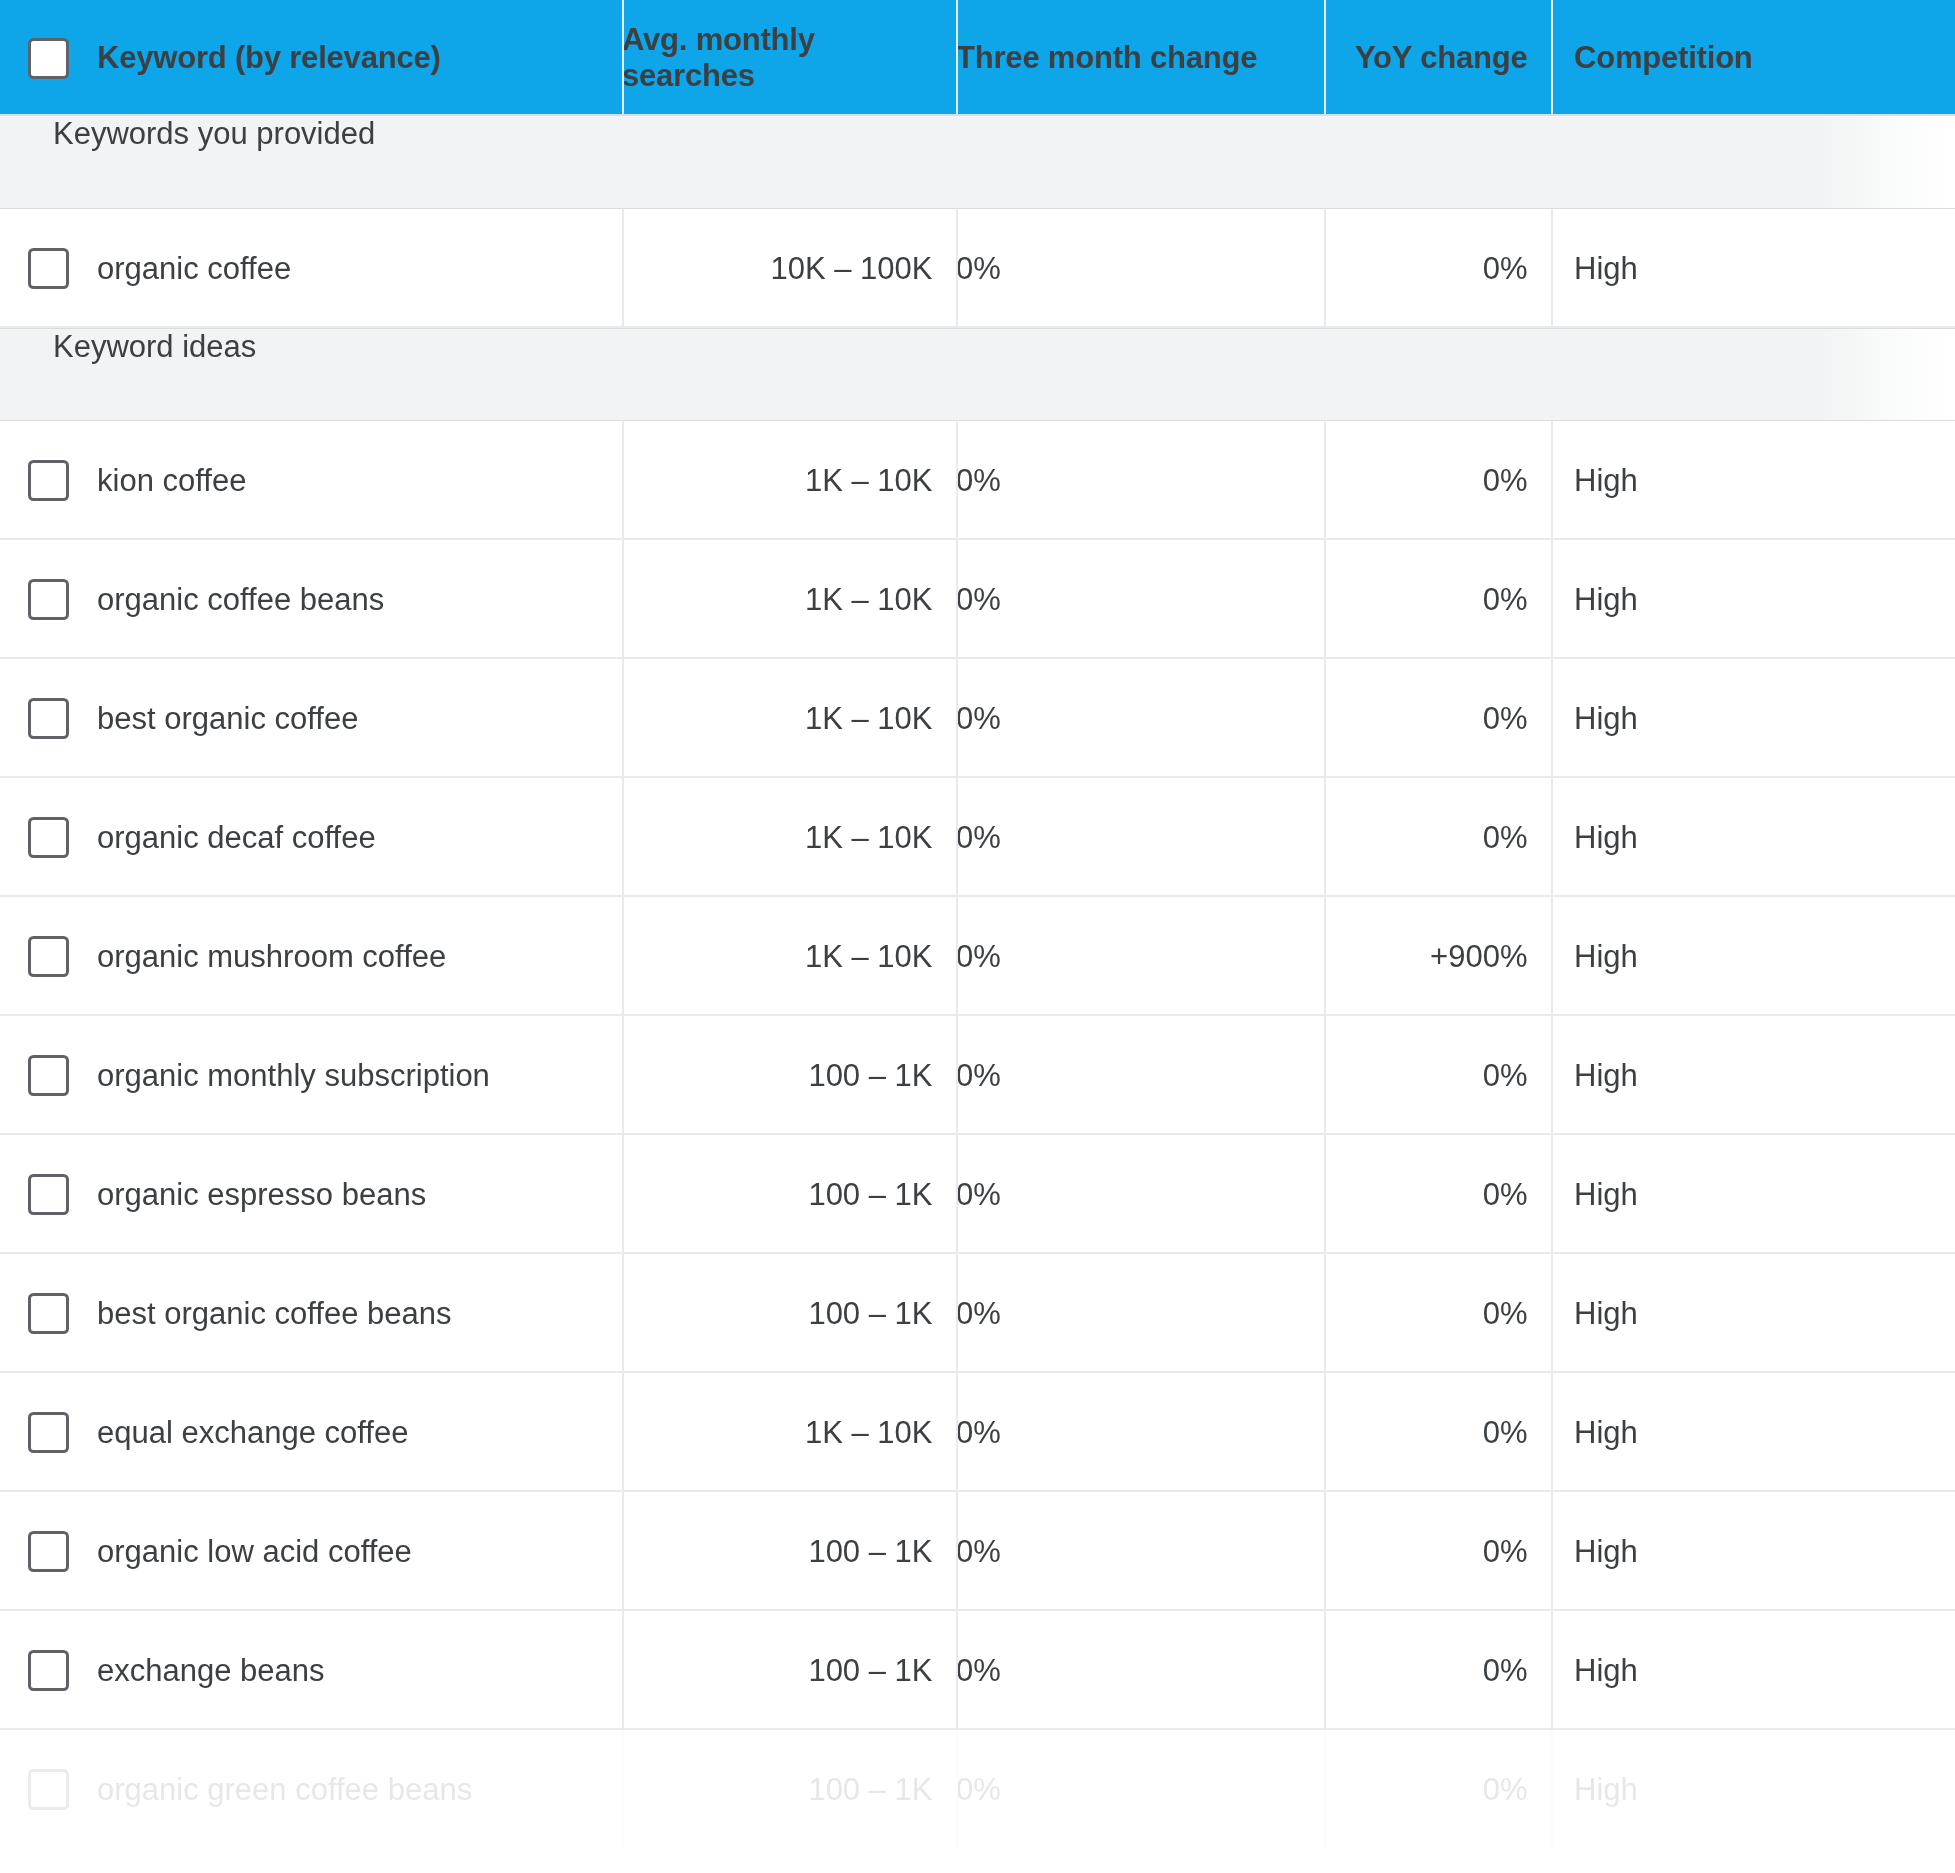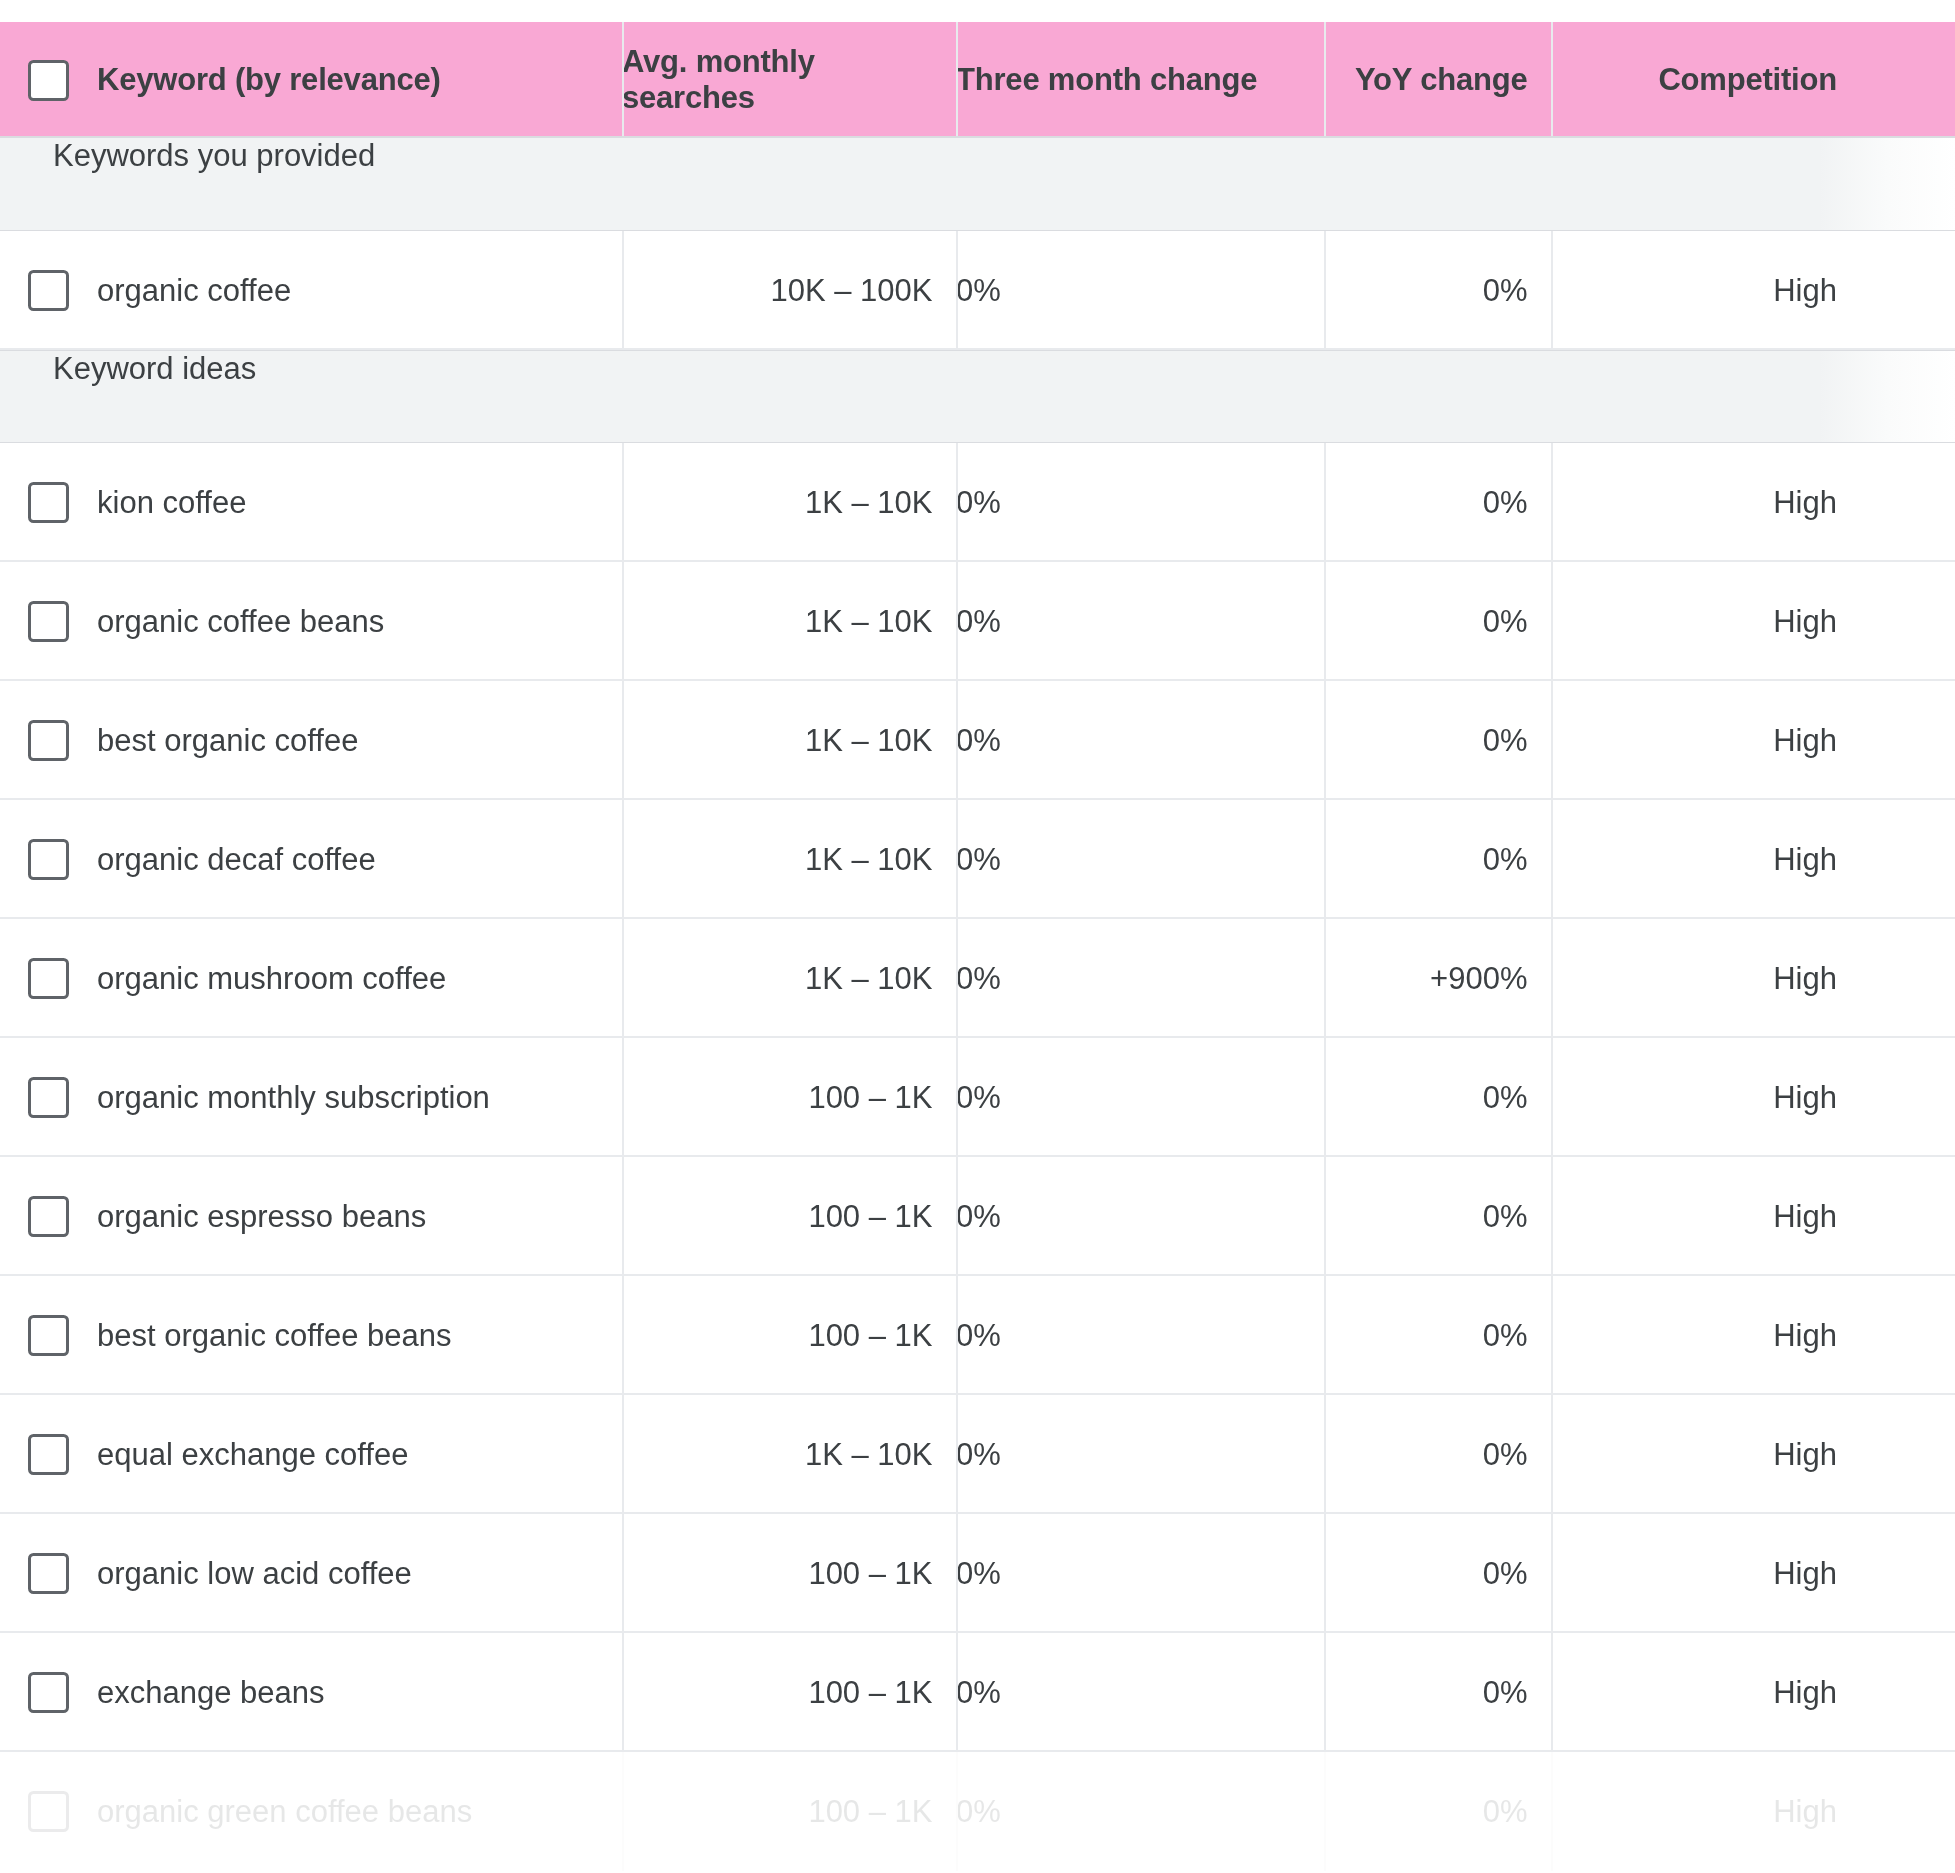--- a/index.html
+++ b/index.html
@@ -18,23 +18,22 @@
   .kp-table {
     width: 1956px;
     position: relative;
   }
 
   
   .kp-head {
     display: flex;
     height: 116px;
     box-sizing: border-box;
-    background: #f9a8d4;
-    position: relative;
-    margin-top: 22px;
+    background: #0ea5e9;
+    position: relative;
   }
   .kp-head::after {
     content: "";
     position: absolute;
     left: 0; right: 0; bottom: 0;
     height: 1.6px;
     background: #dadce0;
   }
 
   .hcell {
@@ -55,21 +54,21 @@
     bottom: 0;
     width: 1.6px;
     background: #e8eaed;
   }
 
   
   .c-key  { width: 622px; padding-left: 0; }
   .c-avg  { width: 334px; justify-content: flex-end; padding-right: 23.5px; }
   .c-3mo  { width: 368px; justify-content: flex-start; padding-right: 23.5px; }
   .c-yoy  { width: 227px; justify-content: flex-end; padding-right: 23.5px; border-radius: 17px; }
-  .c-comp { width: 286px; justify-content: flex-end; padding-left: 23px; }
+  .c-comp { width: 286px; justify-content: flex-start; padding-left: 23px; }
 
   .checkbox-wrap {
     width: 97px;
     min-width: 97px;
     display: flex;
     align-items: center;
     justify-content: center;
   }
   .cbox {
     width: 41px;

